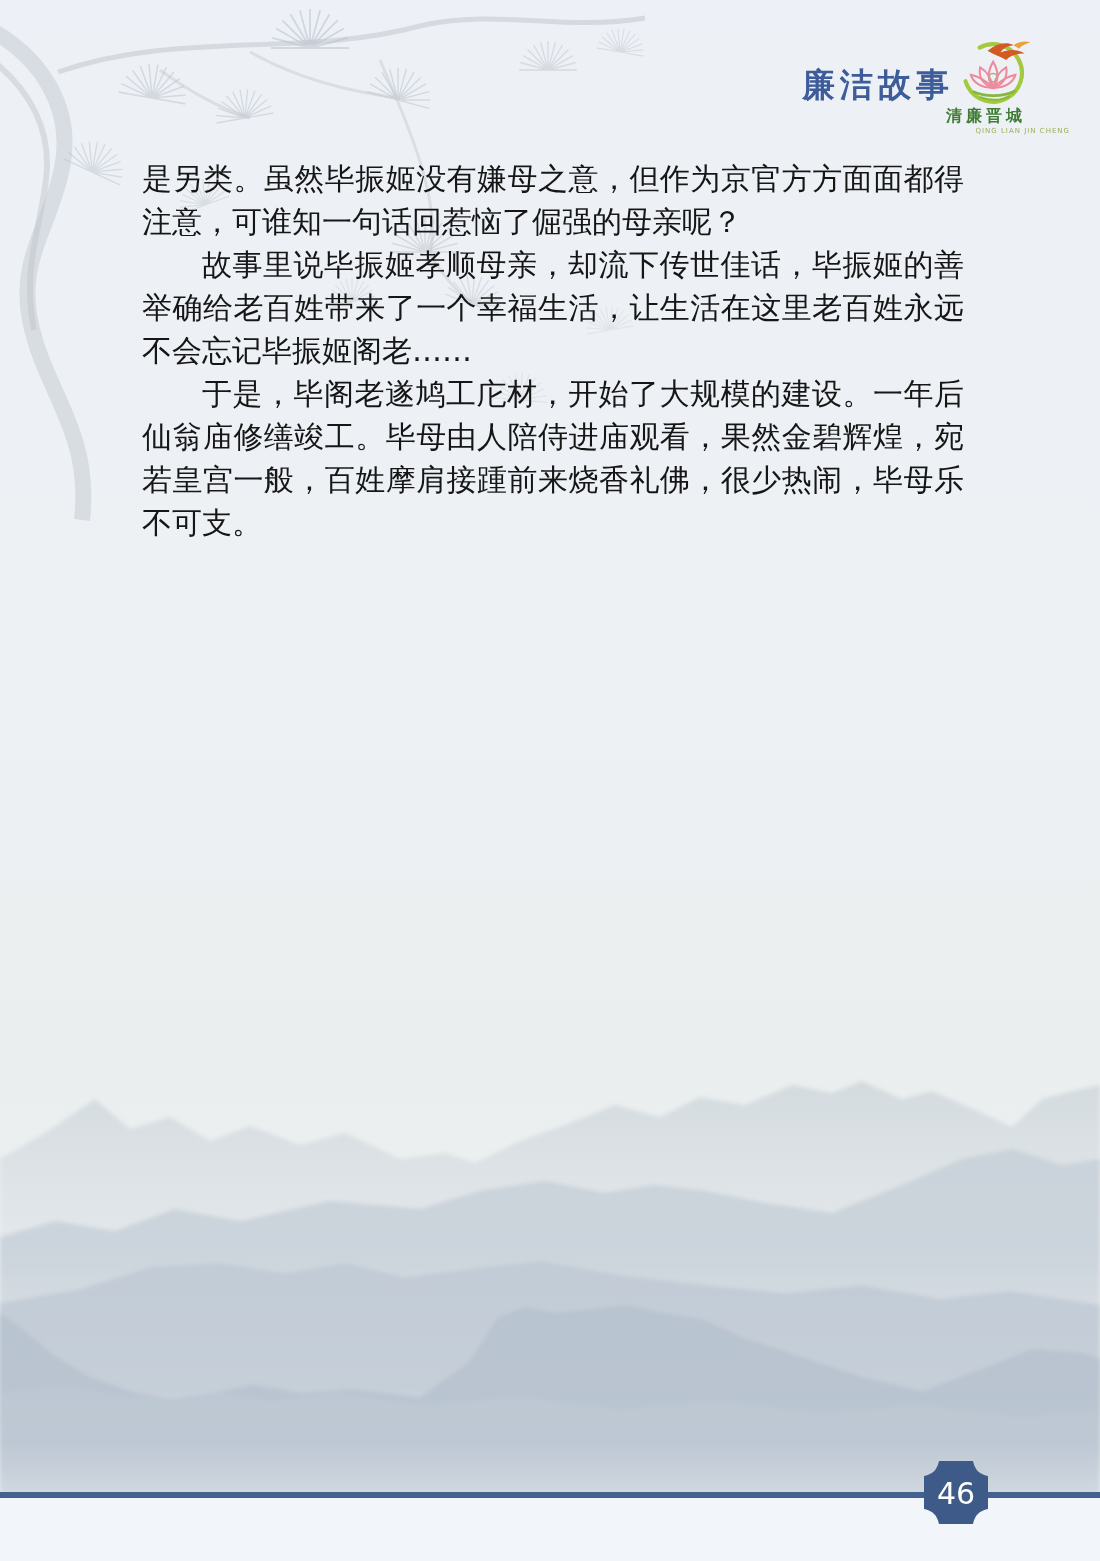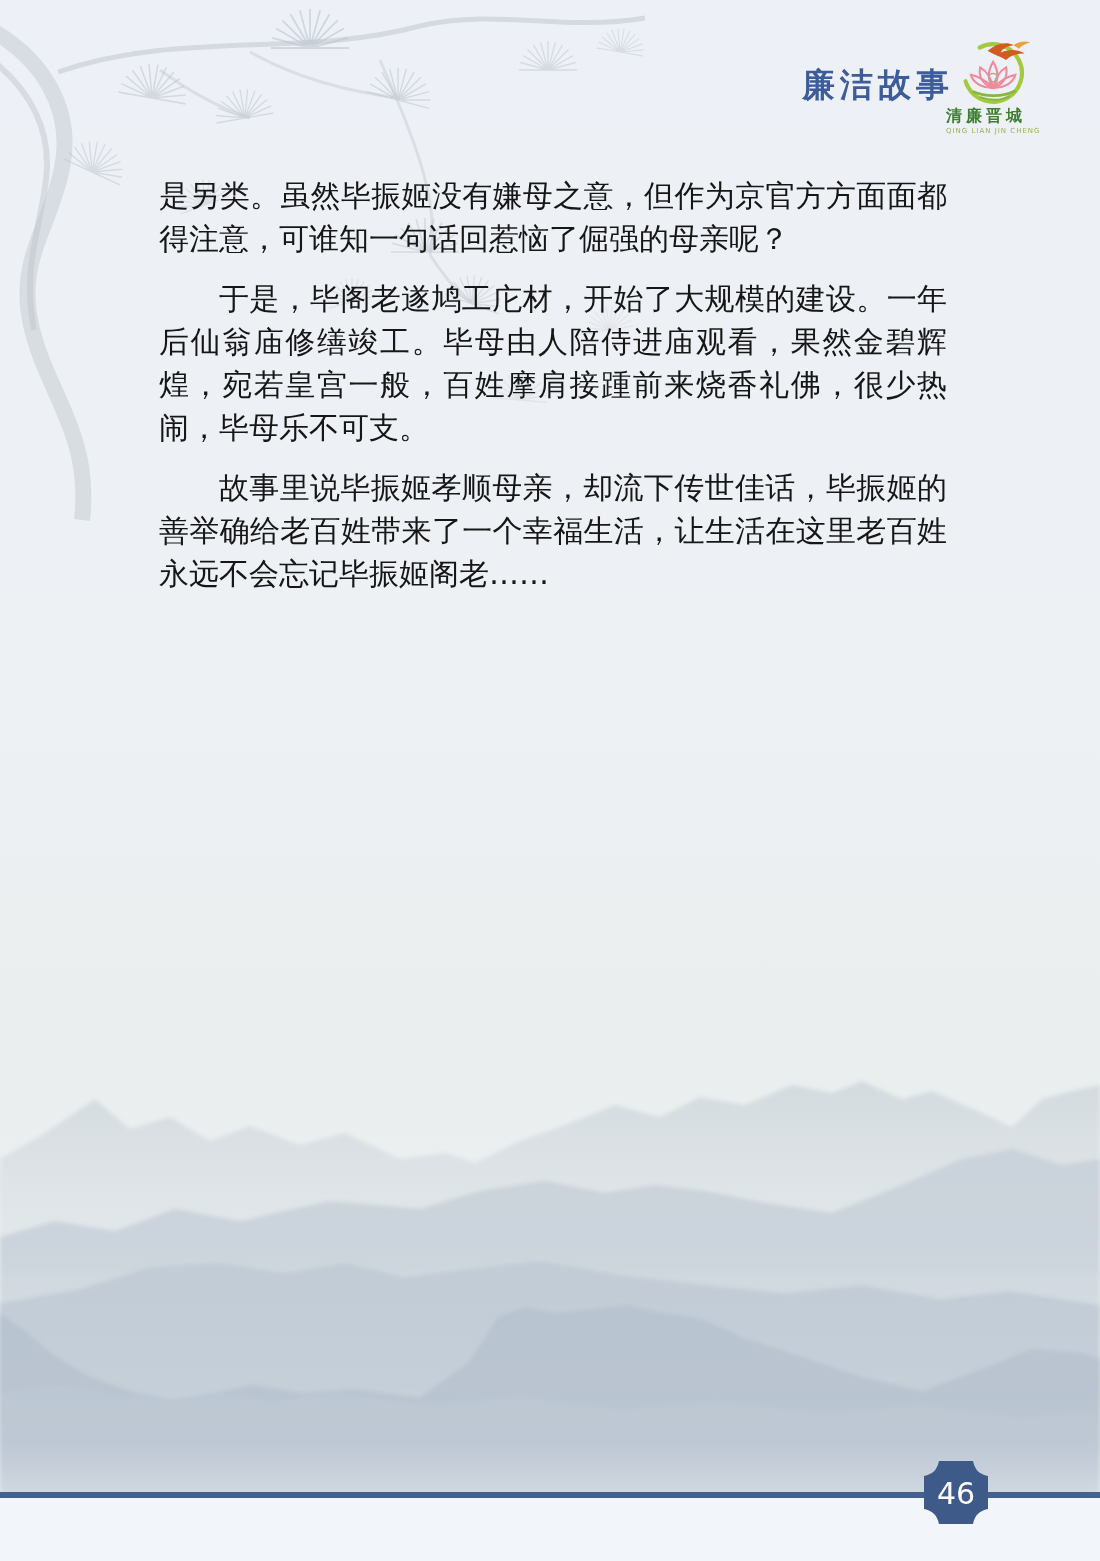--- a/index.html
+++ b/index.html
@@ -17,33 +17,33 @@
     color:#3d5c99;
   }
   .logo{position:absolute;left:948px;top:34px;width:120px;height:78px;}
   .logo-cn{
     position:absolute;left:946px;top:106px;width:124px;
     text-align:left;font-size:16px;font-weight:bold;letter-spacing:4px;
     color:#3f7d33;
   }
   .logo-en{
     position:absolute;left:946px;top:127px;width:124px;
-    text-align:left;font-size:7px;letter-spacing:1px;
+    text-align:right;font-size:7px;letter-spacing:1px;
     color:#9ab14f;
   }
   
   .pine{position:absolute;left:0;top:0;opacity:.55;pointer-events:none;}
   .mountains{position:absolute;left:0;top:1041px;pointer-events:none;}
   
   .story{
     position:absolute;left:142px;top:157px;width:822px;
     font-size:30px;line-height:43px;font-weight:500;
     color:#161616;text-align:justify;
   }
-  .story p{margin:17px;}
+  .story p{margin:0;}
   .story p.indent{text-indent:2em;}
   
   .footer-strip{position:absolute;left:0;bottom:0;width:1100px;height:63px;background:#f2f6fa;}
   .footer-line{position:absolute;left:0;top:1492px;width:1100px;height:6px;background:#45618f;}
   .page-badge{position:absolute;left:924px;top:1461px;width:64px;height:63px;}
 </style>
 </head>
 <body>
 
 <div class="page">
@@ -99,22 +99,22 @@
     <g stroke="#86b83e" fill="none" stroke-width="3">
       <path d="M22,62 C36,68 54,68 68,61"></path>
       <path d="M30,68 C42,72 52,72 62,67" stroke-width="2"></path>
     </g>
   </svg>
   <div class="logo-cn">清廉晋城</div>
   <div class="logo-en">QING LIAN JIN CHENG</div>
 
   <div class="story">
     <p>是另类。虽然毕振姬没有嫌母之意，但作为京官方方面面都得注意，可谁知一句话回惹恼了倔强的母亲呢？</p>
+    <p class="indent">故事里说毕振姬孝顺母亲，却流下传世佳话，毕振姬的善举确给老百姓带来了一个幸福生活，让生活在这里老百姓永远不会忘记毕振姬阁老……</p>
     <p class="indent">于是，毕阁老遂鸠工庀材，开始了大规模的建设。一年后仙翁庙修缮竣工。毕母由人陪侍进庙观看，果然金碧辉煌，宛若皇宫一般，百姓摩肩接踵前来烧香礼佛，很少热闹，毕母乐不可支。</p>
-    <p class="indent">故事里说毕振姬孝顺母亲，却流下传世佳话，毕振姬的善举确给老百姓带来了一个幸福生活，让生活在这里老百姓永远不会忘记毕振姬阁老……</p>
   </div>
 
   <svg class="mountains" width="1100" height="520" viewBox="0 0 1100 520">
     <defs>
       <filter id="soft" x="-5%" y="-5%" width="110%" height="110%">
         <feGaussianBlur stdDeviation="2.2"></feGaussianBlur>
       </filter>
       <linearGradient id="gfar" x1="0" y1="0" x2="0" y2="1">
         <stop offset="0" stop-color="#ccd4da" stop-opacity="0.75"></stop>
         <stop offset="0.55" stop-color="#dde3e7" stop-opacity="0.25"></stop>

